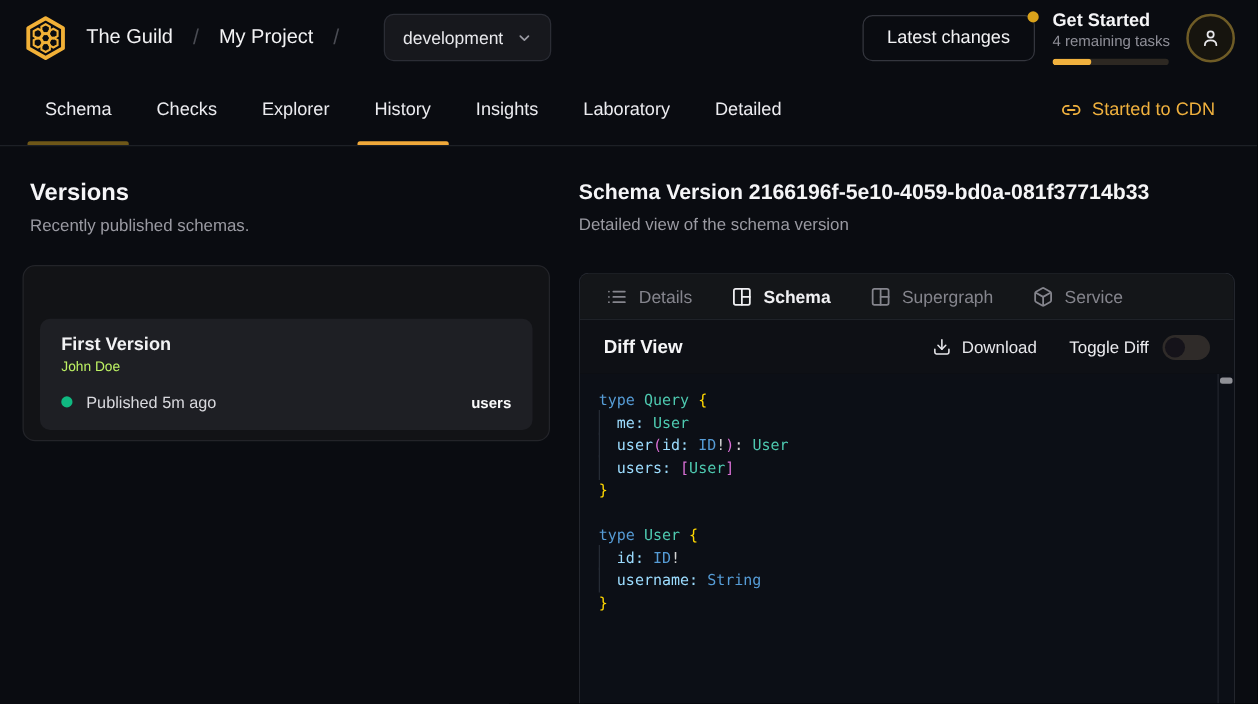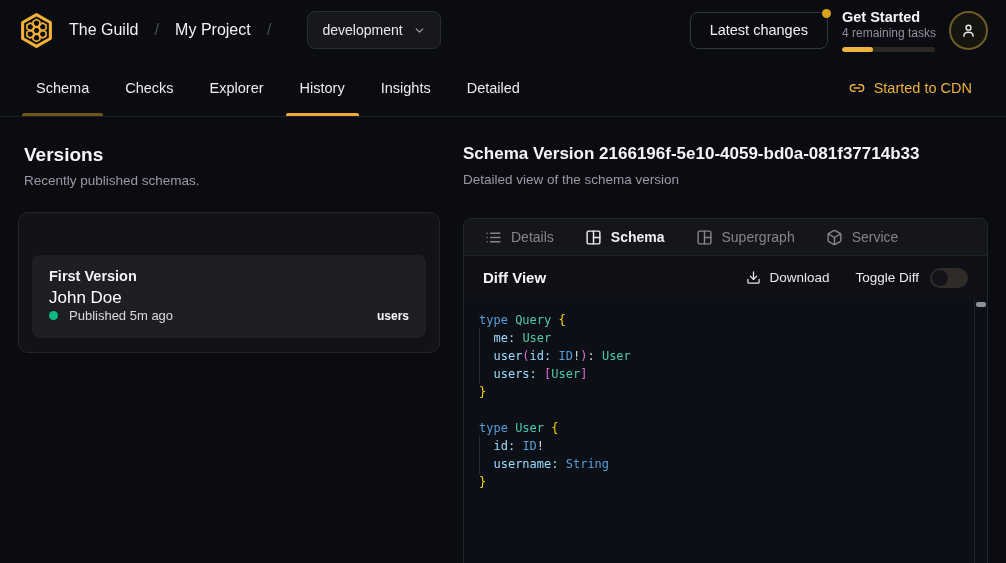--- a/index.html
+++ b/index.html
@@ -30,22 +30,22 @@
   .nav-tab.active .under { background:#f0a93a; }
   .cdn-link { margin-left:auto; margin-right:34px; display:flex; align-items:center; gap:9px; color:#f0b13e; font-size:14.5px; font-weight:500; cursor:pointer; }
 
   
   .versions-head { position:absolute; left:24px; top:144px; }
   .versions-title { font-size:19px; font-weight:700; color:#f5f5f7; }
   .versions-sub { font-size:13.5px; color:#9a9aa2; margin-top:7px; }
   .versions-card { position:absolute; left:18px; top:212px; width:422px; height:141px; background:#121316; border:1px solid #232429; border-radius:10px; padding:42px 13px 12px 13px; }
   .version-item { background:#1e1f24; border-radius:8px; padding:13px 17px 15px 17px; cursor:pointer; }
   .vi-name { font-size:14.5px; font-weight:600; color:#f2f2f4; }
-  .vi-author { font-size:17px; color:#ffffff; margin-top:4px; }
-  .vi-row { display:flex; align-items:center; margin-top:0; }
+  .vi-author { font-size:11px; color:#bef264; margin-top:4px; }
+  .vi-row { display:flex; align-items:center; margin-top:14px; }
   .vi-dot { width:9px; height:9px; border-radius:50%; background:#10b981; margin-right:11px; }
   .vi-status { font-size:13px; color:#d9d9de; }
   .vi-service { margin-left:auto; font-size:12px; font-weight:700; color:#fafafa; }
 
   
   .detail-head { position:absolute; left:463px; top:144px; width:530px; }
   .detail-title { font-size:17px; font-weight:700; color:#f5f5f7; white-space:nowrap; }
   .detail-sub { font-size:13.5px; color:#9a9aa2; margin-top:8px; }
   .detail-panel { position:absolute; left:463px; top:218px; width:525px; height:345px; border:1px solid #23262d; border-bottom:none; border-radius:8px 8px 0 0; display:flex; flex-direction:column; overflow:hidden; }
   .detail-tabs { height:36px; background:#141619; display:flex; align-items:center; padding-left:21px; gap:31px; flex:none; }
@@ -144,20 +144,23 @@
         <span>Explorer</span>
       </div>
     <div class="nav-tab active">
         <span>History</span>
         <span class="under"></span>
       </div>
     <div class="nav-tab">
         <span>Insights</span>
       </div>
     <div class="nav-tab">
+        <span>Laboratory</span>
+      </div>
+    <div class="nav-tab">
         <span>Detailed</span>
       </div>
     <div class="cdn-link">
       <span>
         <svg width="16" height="16" viewBox="0 0 24 24" fill="none" stroke="#f0b13e" stroke-width="2.2" stroke-linecap="round" stroke-linejoin="round">
             <path d="M9 17H7A5 5 0 0 1 7 7h2"></path>
             <path d="M15 7h2a5 5 0 1 1 0 10h-2"></path>
             <line x1="8" y1="12" x2="16" y2="12"></line>
           </svg>
       </span>

